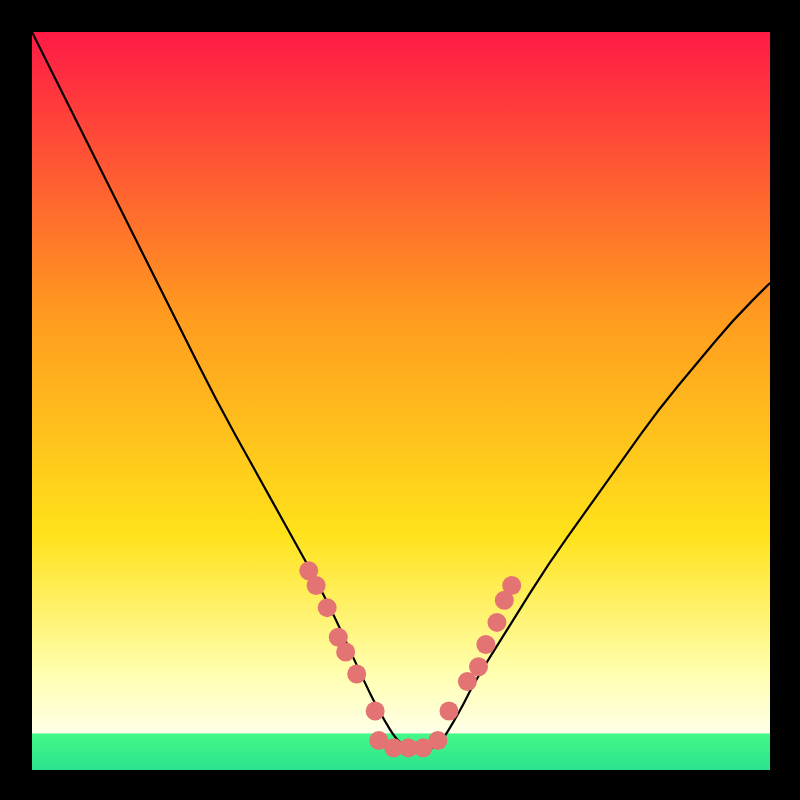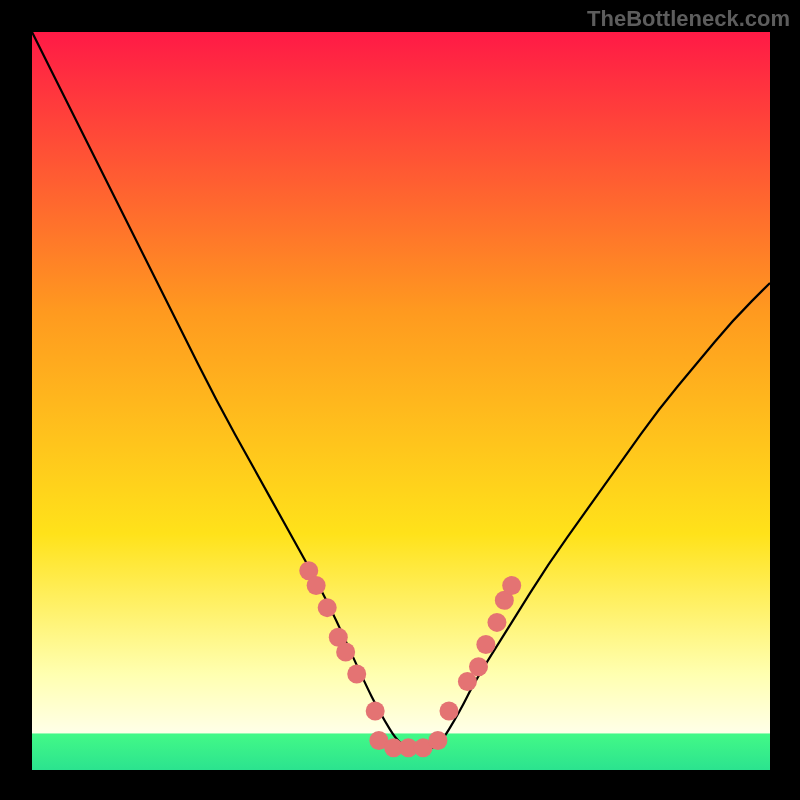--- a/index.html
+++ b/index.html
@@ -73,14 +73,13 @@
           <circle cx="435.41999999999996" cy="649.44" r="9.5" fill="#e47373"></circle>
           <circle cx="446.49" cy="634.68" r="9.5" fill="#e47373"></circle>
           <circle cx="453.87" cy="612.54" r="9.5" fill="#e47373"></circle>
           <circle cx="464.94" cy="590.4" r="9.5" fill="#e47373"></circle>
           <circle cx="472.32" cy="568.26" r="9.5" fill="#e47373"></circle>
           <circle cx="479.7" cy="553.5" r="9.5" fill="#e47373"></circle>
         </g>
     </svg>
   </div>
 
-  <div class="branding">TheBottleneck.com</div>
 </div>
 
 </body></html>

